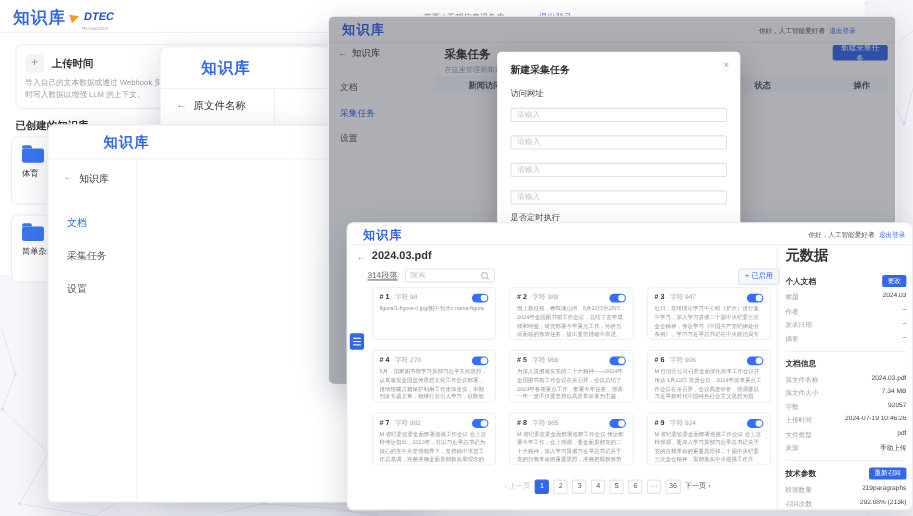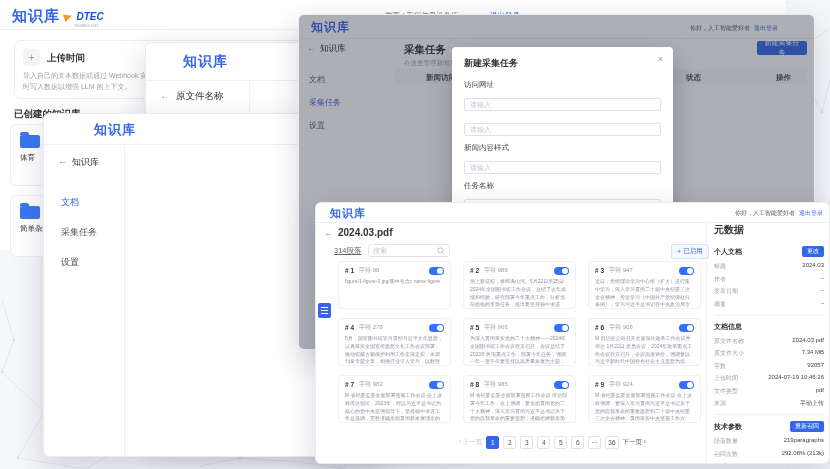--- a/index.html
+++ b/index.html
@@ -62,21 +62,21 @@
   .dtext{font-size:5px;color:#8b909a;line-height:1.55;height:31px;overflow:hidden;}
   .pager{position:absolute;display:flex;align-items:center;gap:4px;font-size:6.5px;color:#555;}
   .pprev{color:#c0c4cc;}
   .pprev::before{content:"‹ ";}
   .pnext::after{content:" ›";}
   .pg{min-width:13px;height:13px;border:1px solid #e1e4e9;border-radius:2px;background:#fff;
       display:flex;align-items:center;justify-content:center;box-sizing:border-box;padding:0 2px;}
   .pg.on{background:#3366e8;border-color:#3366e8;color:#fff;}
   
   .panel{position:absolute;left:398px;top:20px;width:110px;}
-  .panel-title{font-size:10px;font-weight:bold;margin-bottom:9px;}
+  .panel-title{font-size:13px;font-weight:bold;margin-bottom:9px;}
   .psec-head{display:flex;align-items:center;justify-content:space-between;margin:5px 0 5px;}
   .psec-head .hd{font-size:7px;font-weight:bold;color:#333;}
   .pbtn{background:#3366e8;color:#fff;border:none;border-radius:2px;font-size:6px;height:11px;padding:0 5px;}
   .prow{display:flex;justify-content:space-between;margin-bottom:3.5px;}
   .pl{font-size:6px;color:#9aa0a9;white-space:nowrap;}
   .pv{font-size:6px;color:#444;text-align:right;white-space:nowrap;overflow:hidden;}
   .pdiv{border:none;border-top:1px solid #f0f1f4;margin:6px 0;}
   .handle{position:absolute;width:13px;height:15px;background:#3366e8;border-radius:2px;
           display:flex;flex-direction:column;justify-content:center;gap:2px;padding:0 3px;box-sizing:border-box;}
   .handle i{display:block;height:1px;background:#fff;}
@@ -204,25 +204,23 @@
       <div>
 
       <div class="mfield">
             <div class="mlabel">访问网址</div>
             <input class="minput" placeholder="请输入" style="">
           </div>
           <div class="mfield">
             <input class="minput" placeholder="请输入" style="">
           </div>
           <div class="mfield">
-            <div class="mlabel">新闻内容样式</div>
             <input class="minput" placeholder="请输入" style="">
           </div>
           <div class="mfield">
-            <div class="mlabel">任务名称</div>
             <input class="minput" placeholder="请输入" style="">
           </div>
         </div>
       <div class="mlabel" style="margin-top:2px;">是否定时执行</div>
       <div style="margin-top:3px;white-space:nowrap;">
         <span class="rad on"></span><span class="rlabel">立即执行</span><span class="rad"></span><span class="rlabel">开启执行计划</span><span class="tinput">
             <svg width="7" height="7">
               <circle cx="3.5" cy="3.5" r="2.8" fill="none" stroke="#c0c4cc" stroke-width="0.8"></circle>
               <path d="M3.5 1.8v1.9l1.3.8" stroke="#c0c4cc" stroke-width="0.8" fill="none"></path>
             </svg>

